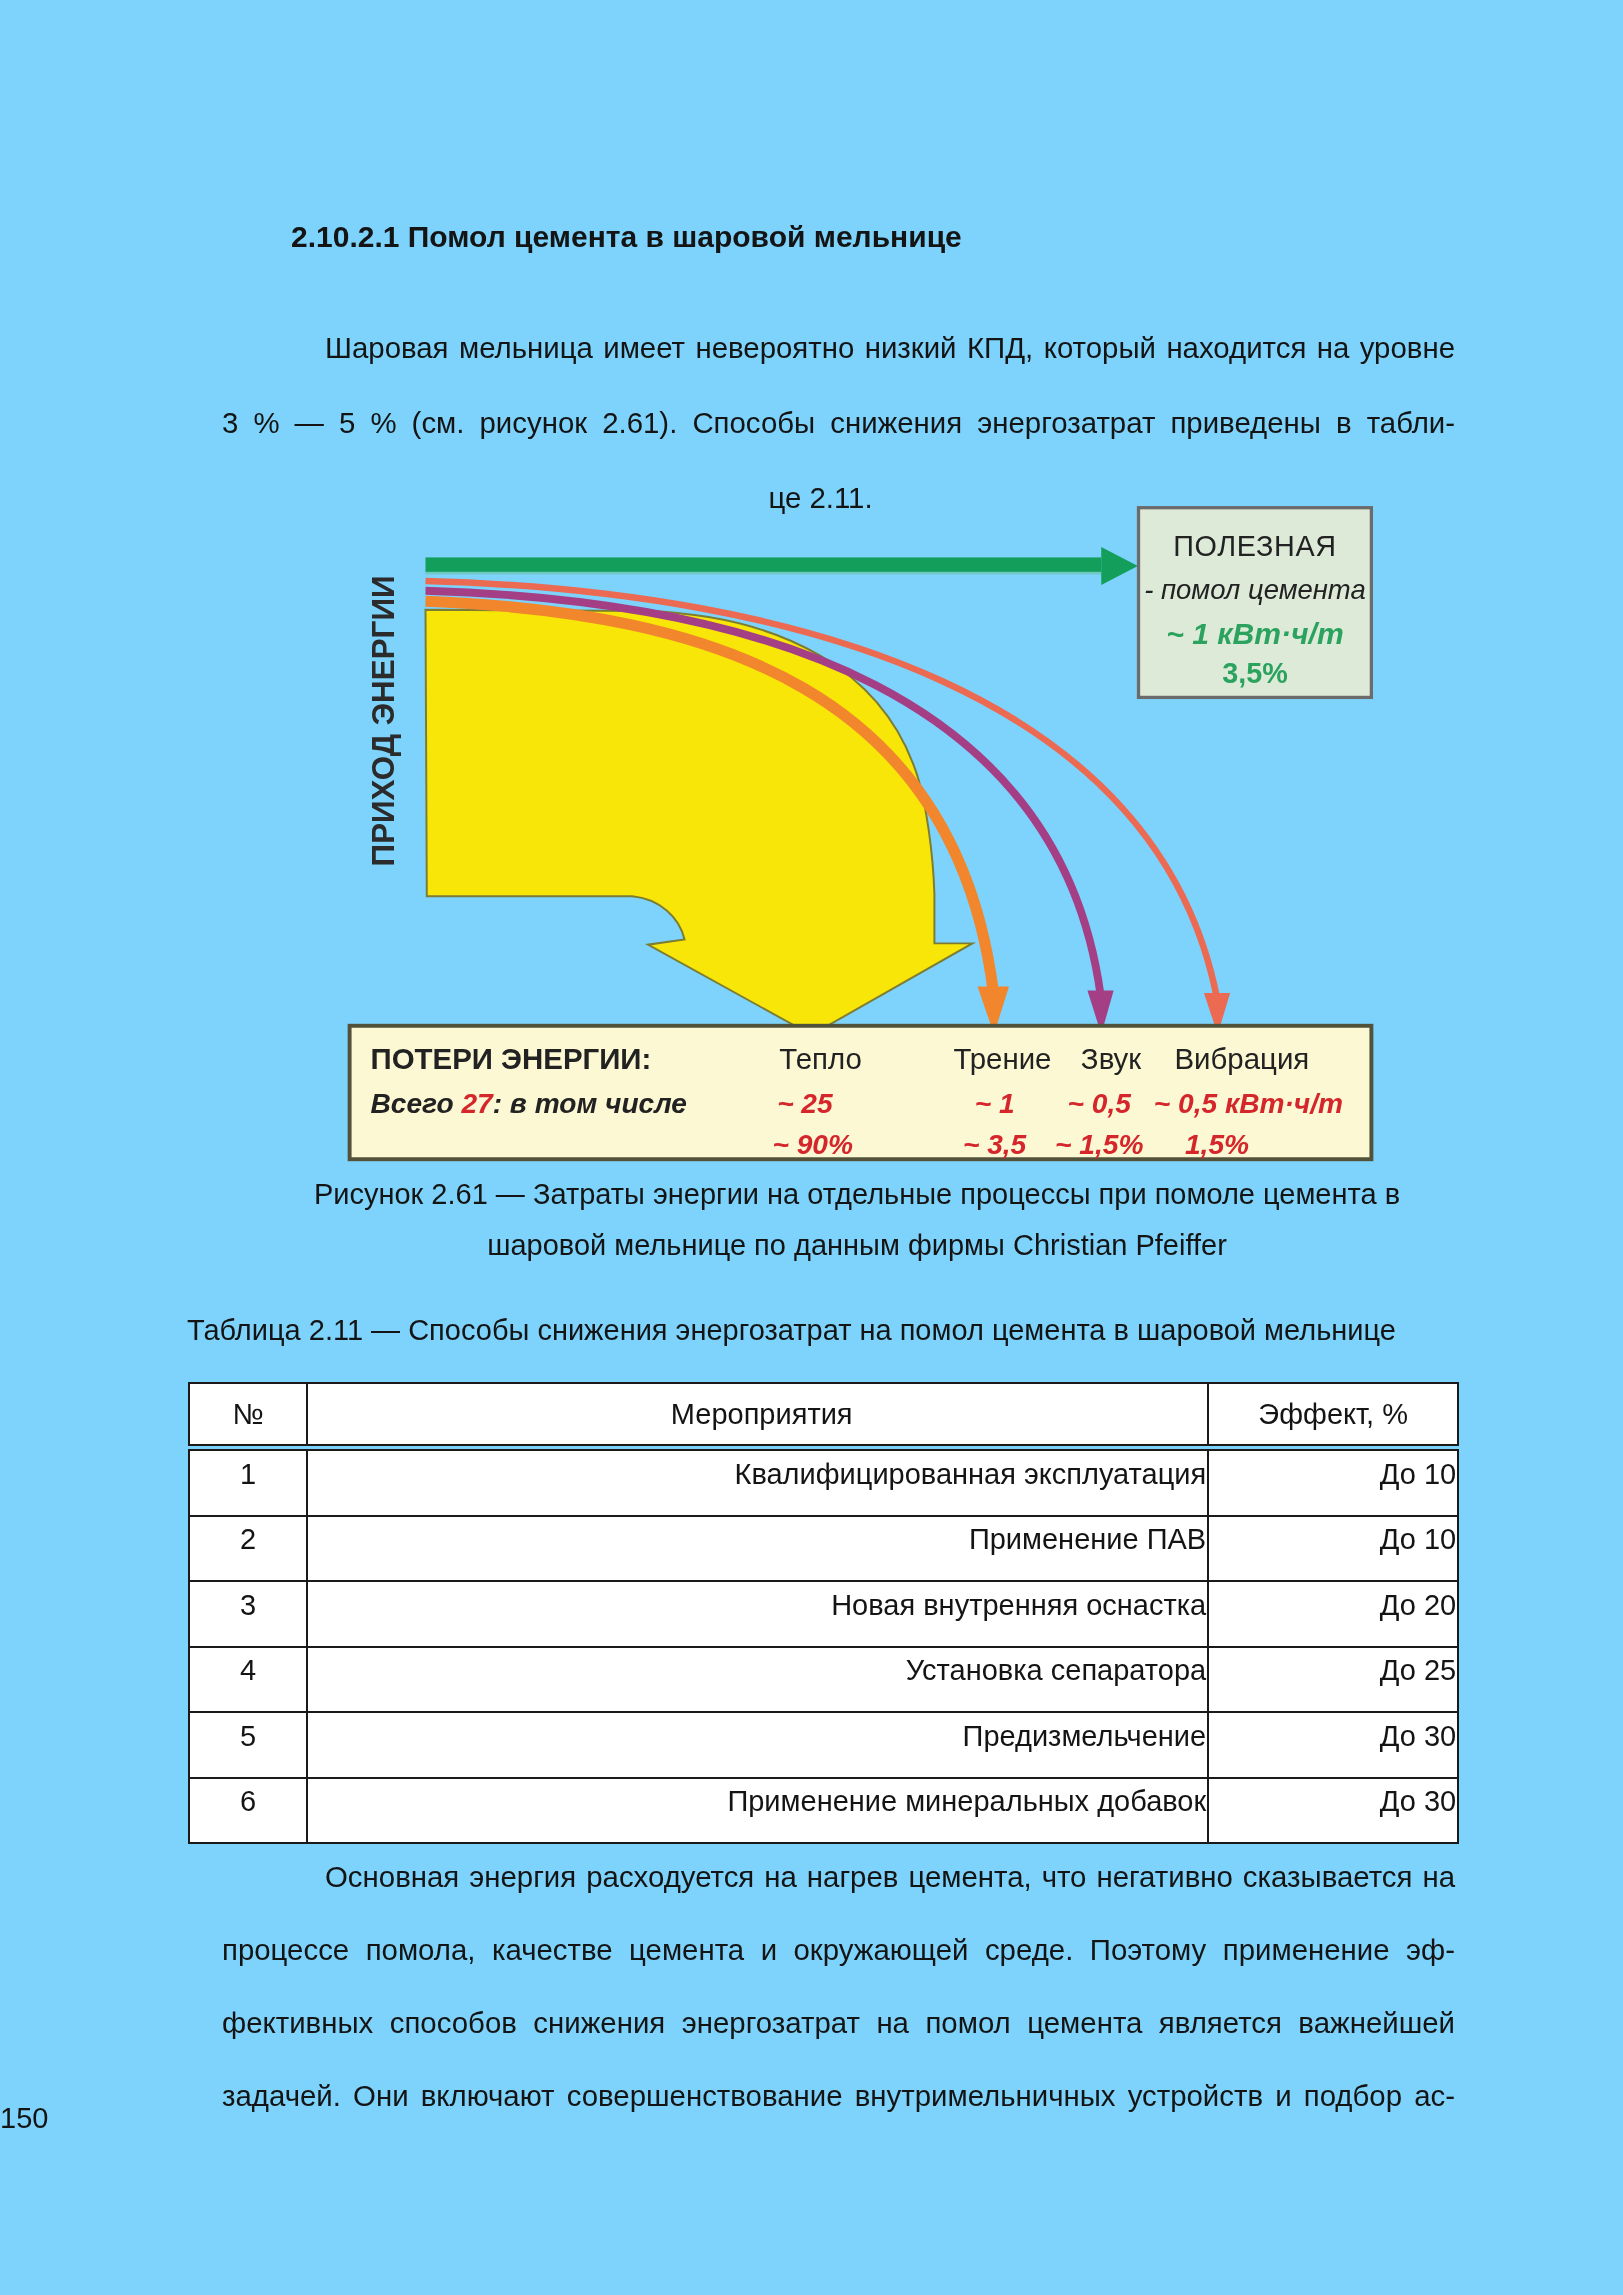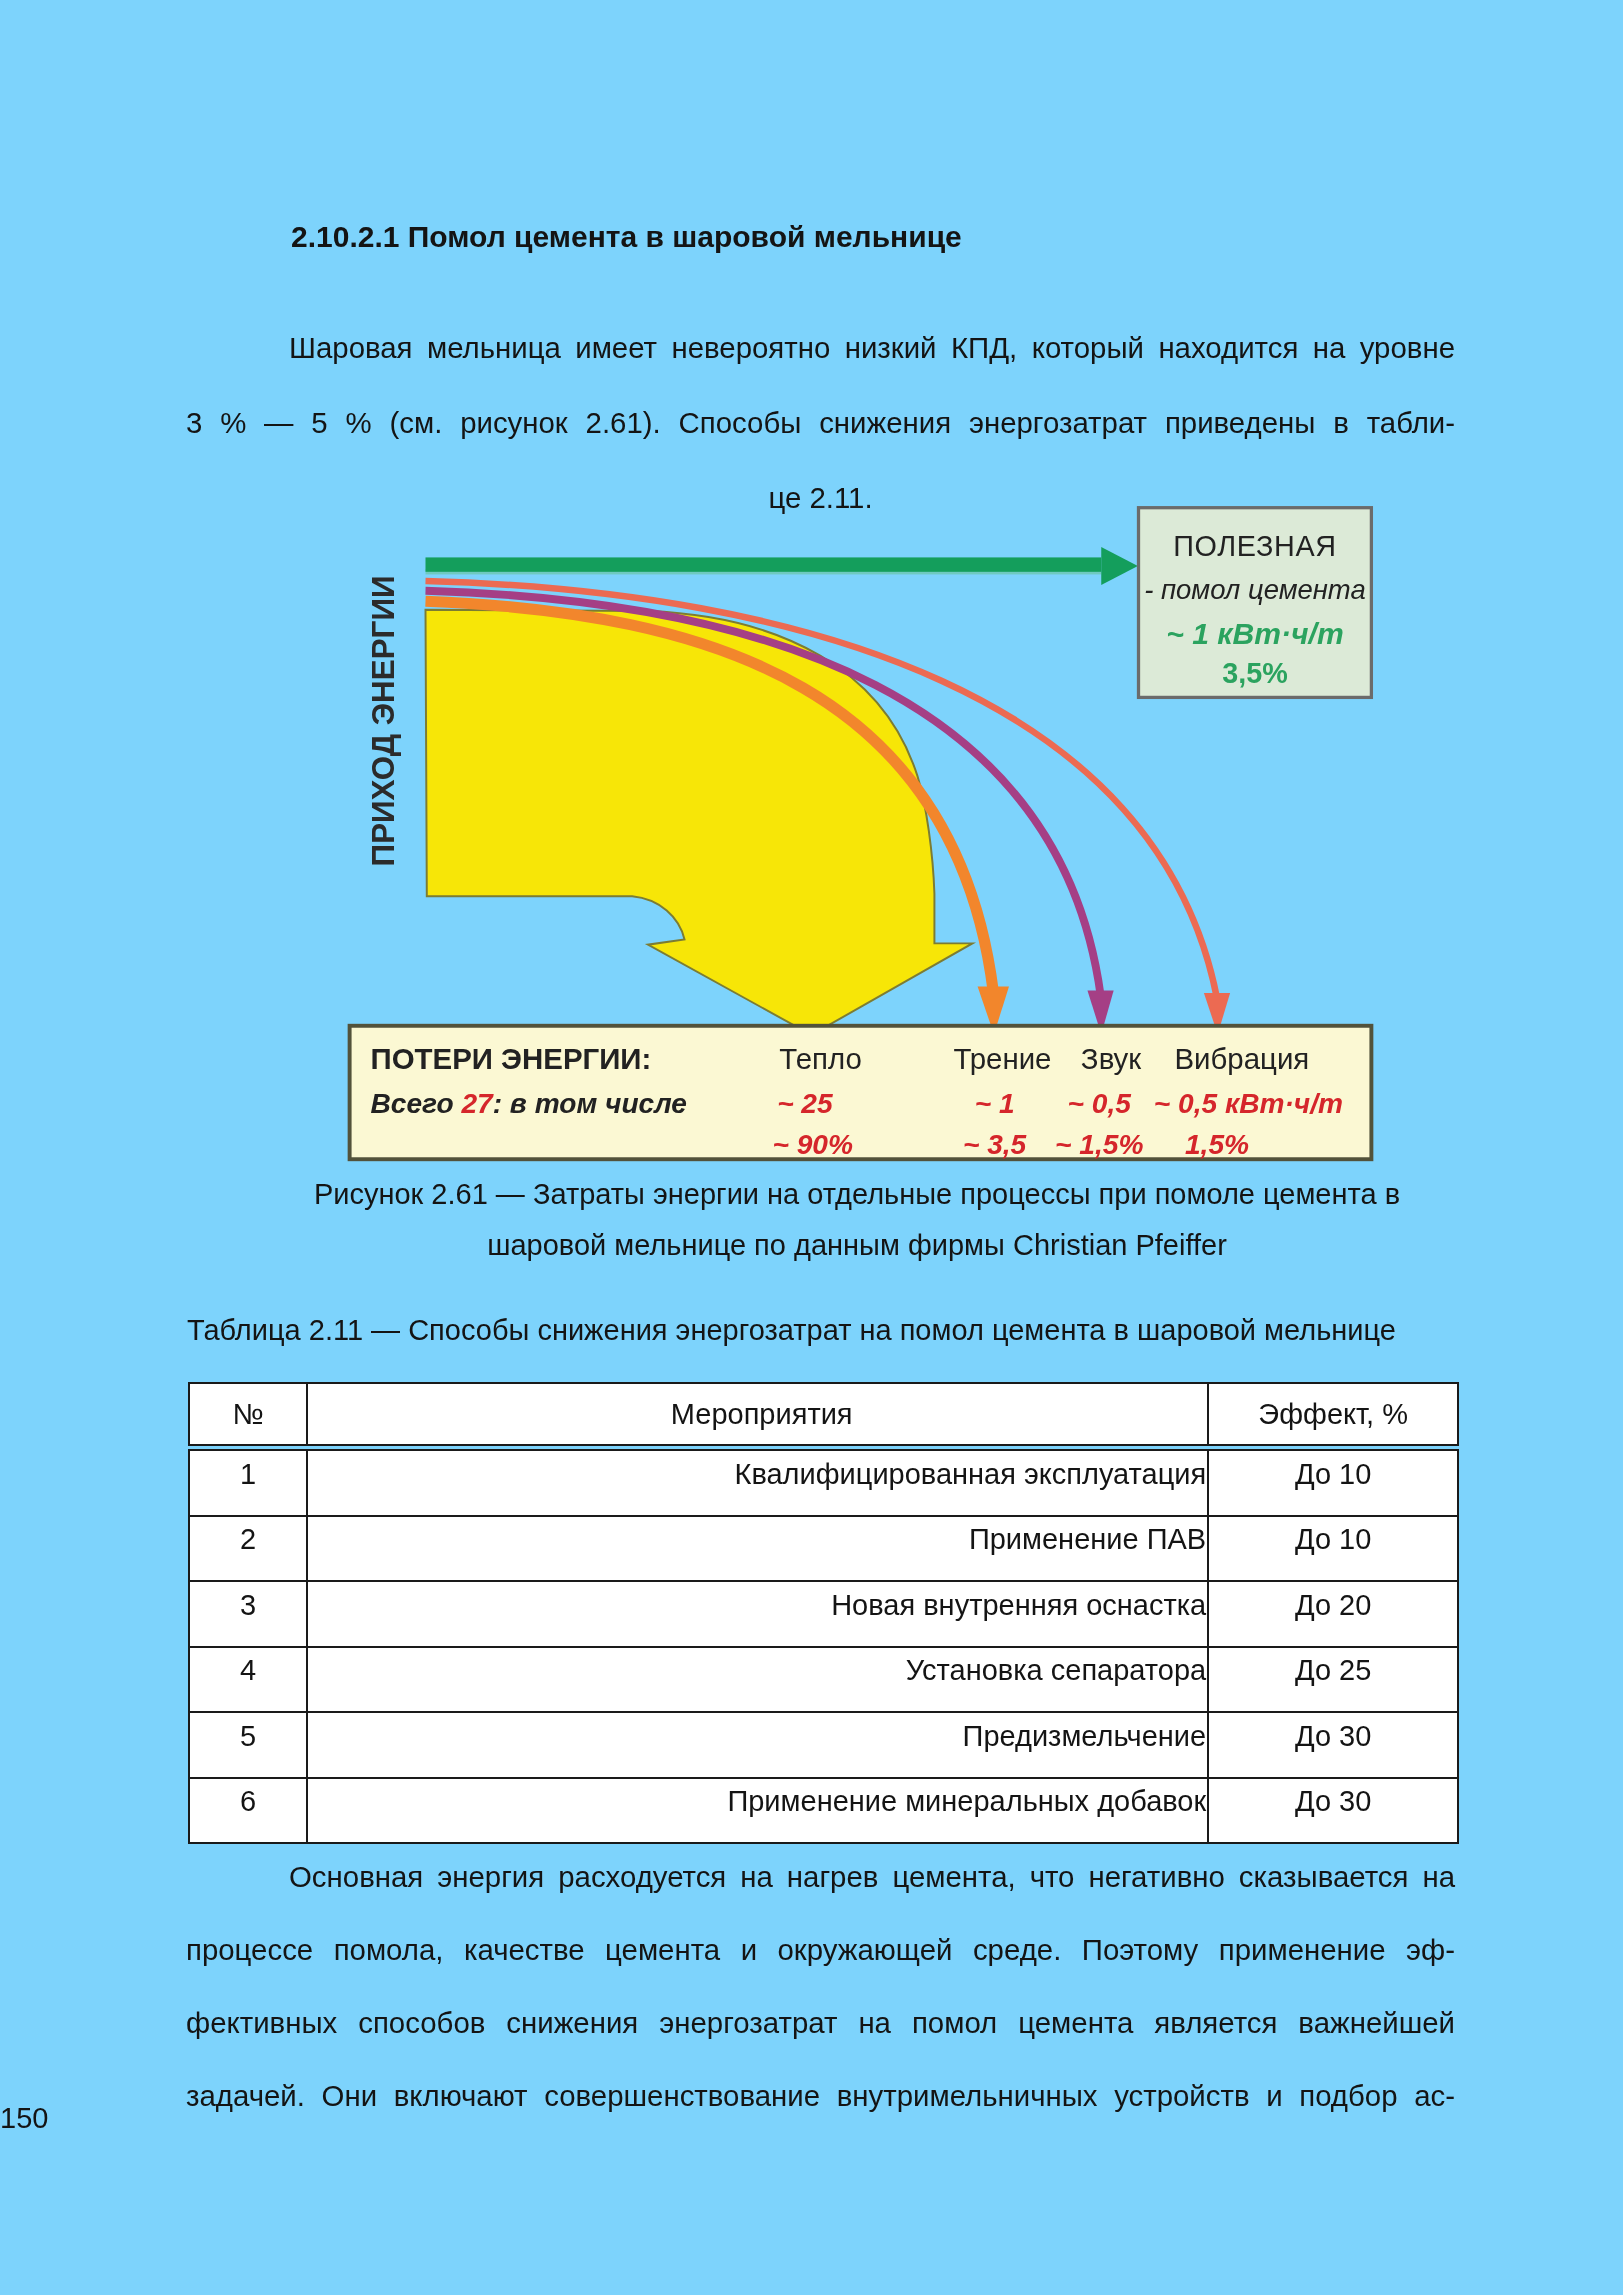--- a/index.html
+++ b/index.html
@@ -1,33 +1,33 @@
 <!DOCTYPE html>
 <html style="font-size:10.5px"><head>
 <meta charset="utf-8">
 <style>
   html,body{margin:0;padding:0;background:#e8e8e8;}
   #page{position:relative;width:1623px;height:2295px;background:#7dd3fc;
         font-family:"Liberation Sans",sans-serif;color:#141414;overflow:hidden;}
   .abs{position:absolute;}
   .heading{font-size:30px;font-weight:bold;white-space:nowrap;}
   .para{width:1269px;font-size:29.4px;line-height:75px;}
-  .jline{text-align:justify;text-align-last:justify;white-space:normal;}
+  .jline{text-align:justify;text-align-last:justify;white-space:normal;margin-left:36px;}
   .lline{text-align:center;}
   .caption{width:1152px;text-align:center;font-size:29px;white-space:nowrap;}
   .tcaption{font-size:29px;white-space:nowrap;}
   table.dtable{border-collapse:collapse;table-layout:fixed;width:1251px;}
   table.dtable td,table.dtable th{border:2.6px solid #1a1a1a;font-size:29px;font-weight:normal;
         color:#141414;background:#fff;overflow:hidden;}
   table.dtable thead th{height:58px;vertical-align:middle;text-align:center;
         border-bottom:7.9px double #1a1a1a;}
   table.dtable tbody td{height:56px;vertical-align:top;padding-top:6.5px;}
   .col-num{width:114px;text-align:center;}
   .col-act{width:889px;text-align:right;padding-left:9.2px;}
-  .col-eff{width:246px;text-align:center;}
+  .col-eff{width:246px;text-align:right;}
   .pagenum{width:1623px;text-align:left;font-size:29px;}
   svg text{font-family:"Liberation Sans",sans-serif;}
 </style>
 </head>
 <body>
 
 <div id="page">
 
   <div class="abs heading" style="left:291px;top:220px;">2.10.2.1 Помол цемента в шаровой мельнице</div>
 

